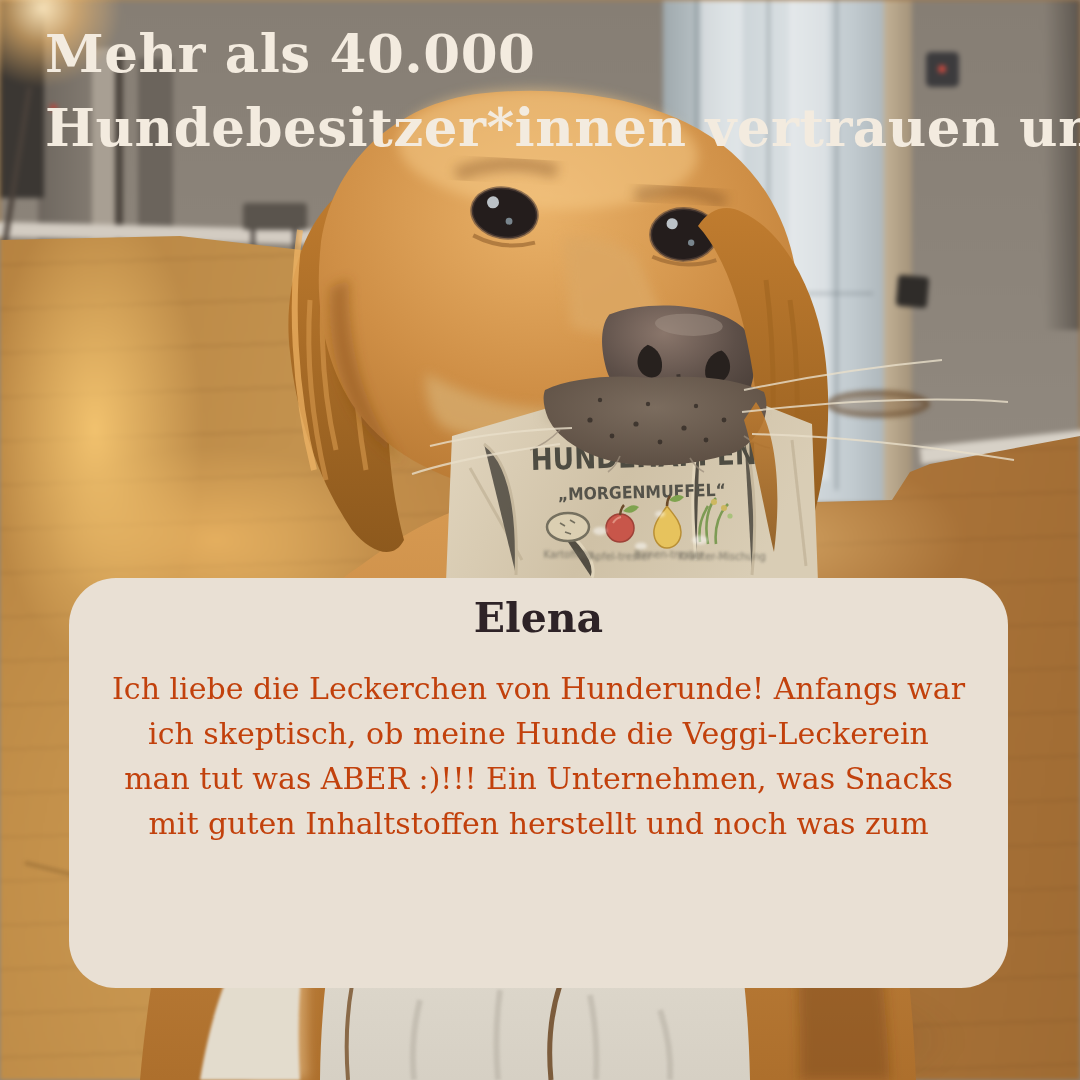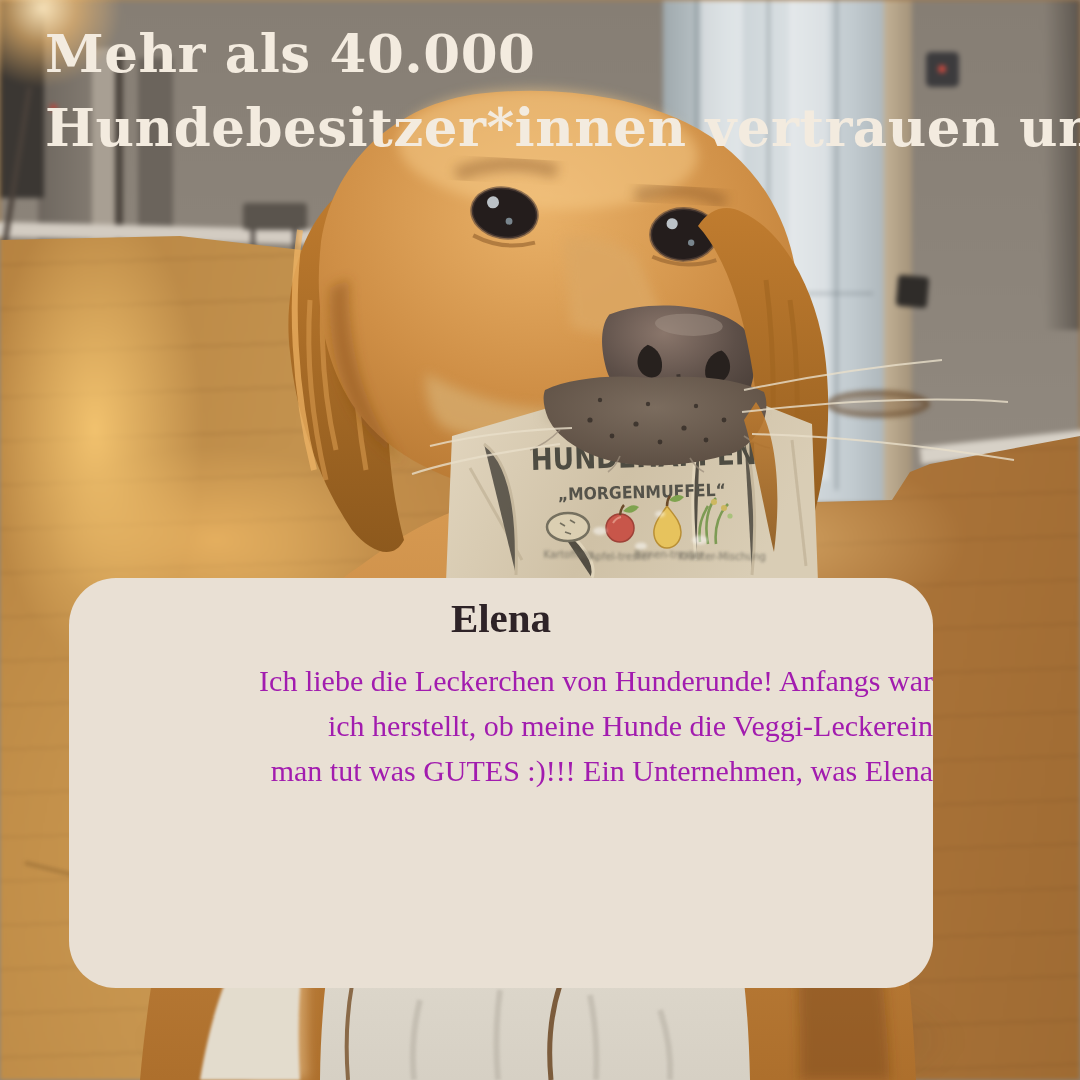--- a/index.html
+++ b/index.html
@@ -69,25 +69,25 @@
     background:radial-gradient(circle at 40% 30%,#ded2c1,#c6b9a4);filter:blur(3px);}
 
   
   .dog-svg{inset:0;width:1080px;height:1080px;filter:blur(.5px);}
 
   
   .headline{left:45px;top:16px;color:#f3ebdf;font-weight:700;white-space:nowrap;}
   .headline .h-line{position:static;display:block;font-size:53px;line-height:74px;letter-spacing:.5px;}
 
   
-  .card{left:69px;top:578px;width:864px;height:410px;background:#e9e0d4;border-radius:47px;font-family:Liberation Serif, serif;}
+  .card{left:69px;top:578px;width:939px;height:410px;background:#e9e0d4;border-radius:47px;}
   .card-name{position:static;display:block;margin-top:16px;text-align:center;
     font-weight:700;font-size:41px;color:#2e2327;}
-  .card-body{position:static;display:block;margin-top:16px;text-align:right;
-    font-size:30px;line-height:45px;color:#a21caf;}
+  .card-body{position:static;display:block;margin-top:24px;text-align:center;
+    font-size:30px;line-height:45px;color:#c2410c;}
   .card-body .t-line{position:static;display:block;}
 </style>
 </head>
 <body>
 
 <div class="canvas">
 
   <div class="floor"></div>
   <div class="floor-seam"></div>
 
@@ -342,18 +342,19 @@
 
   <div class="headline">
     <span class="h-line">Mehr als 40.000</span>
     <span class="h-line">Hundebesitzer*innen vertrauen uns</span>
   </div>
 
   <div class="card">
     <span class="card-name">Elena</span>
     <span class="card-body">
       <span class="t-line">Ich liebe die Leckerchen von Hunderunde! Anfangs war</span>
-      <span class="t-line">ich herstellt, ob meine Hunde die Veggi-Leckerein</span>
-      <span class="t-line">man tut was GUTES :)!!! Ein Unternehmen, was Elena</span>
+      <span class="t-line">ich skeptisch, ob meine Hunde die Veggi-Leckerein</span>
+      <span class="t-line">man tut was ABER :)!!! Ein Unternehmen, was Snacks</span>
+      <span class="t-line">mit guten Inhaltstoffen herstellt und noch was zum</span>
     </span>
   </div>
 
 </div>
 
 </body></html>

